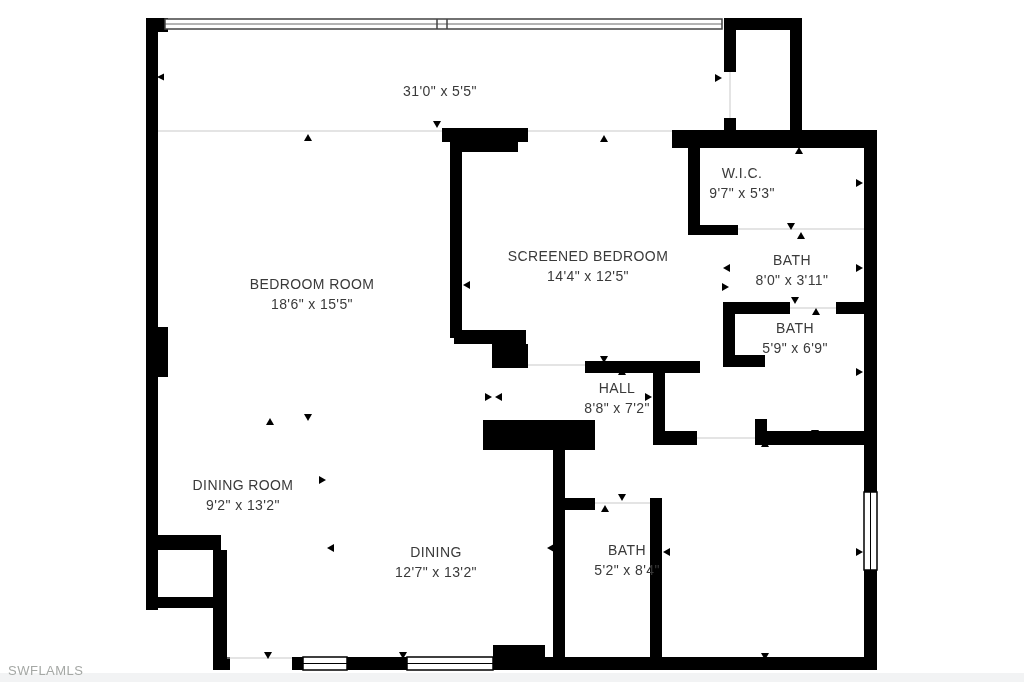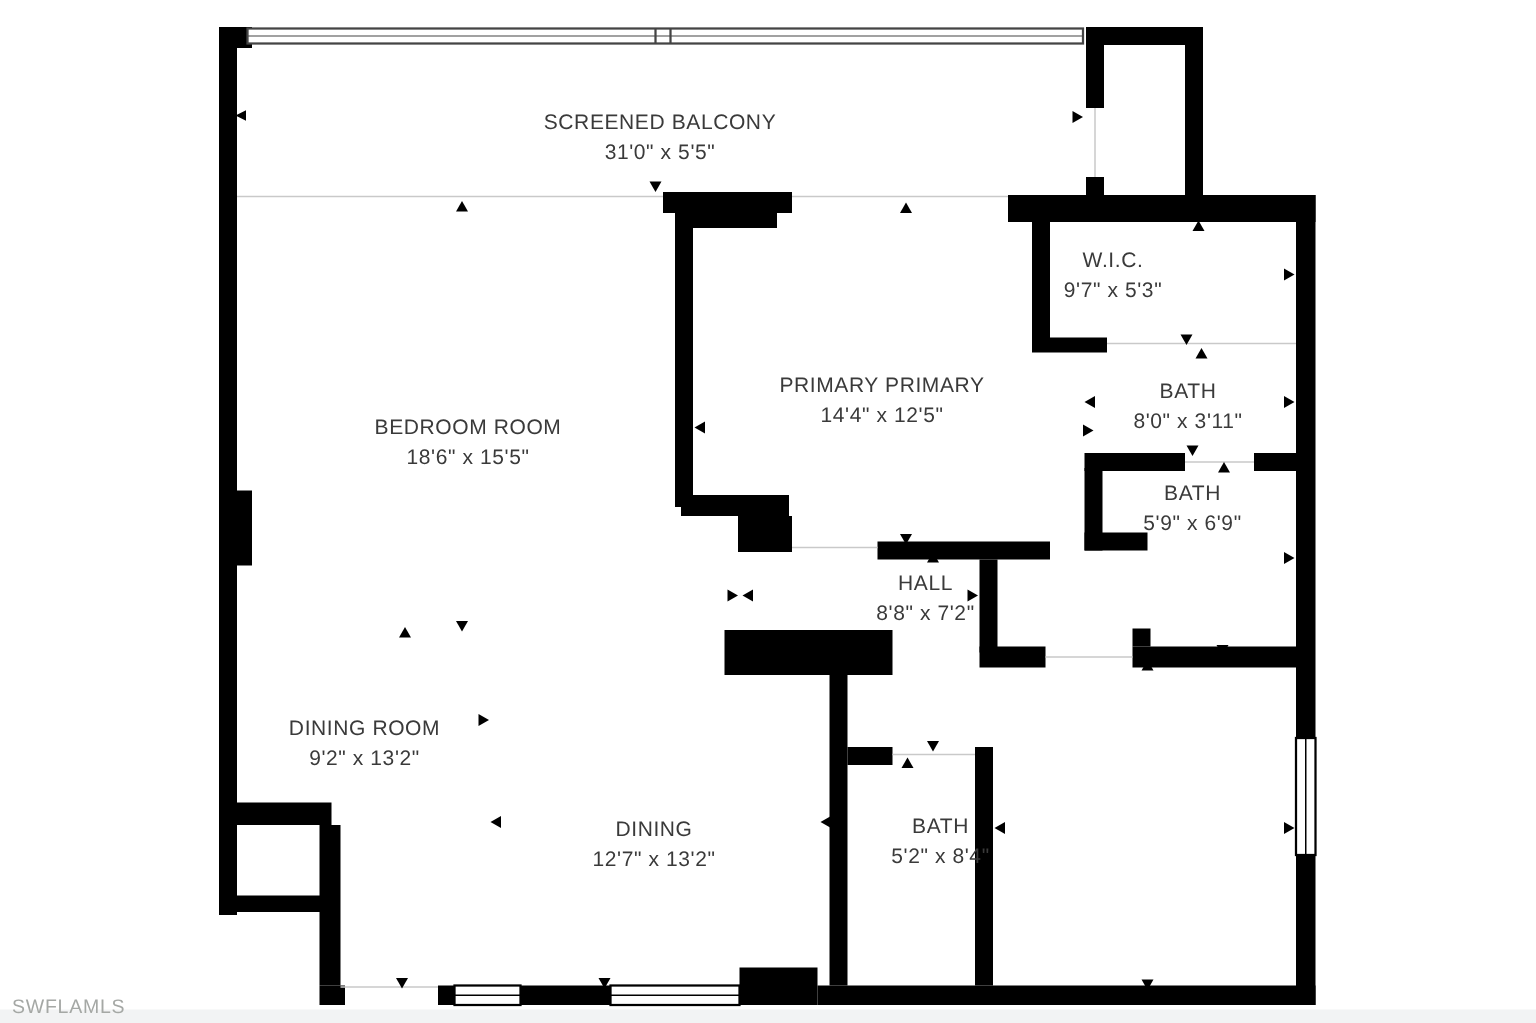--- a/index.html
+++ b/index.html
@@ -163,29 +163,28 @@
       <polygon points="304,414 312,414 308,421"></polygon>
       <polygon points="618,494 626,494 622,501"></polygon>
       <polygon points="811,430 819,430 815,437"></polygon>
       <polygon points="761,653 769,653 765,660"></polygon>
       <polygon points="264,652 272,652 268,659"></polygon>
       <polygon points="399,652 407,652 403,659"></polygon>
     </g>
   </svg>
 
   <div class="room-label" style="left:440px;top:91px">
-    <span class="room-name">SCREENED BALCONY</span>
     <span class="room-dims">31'0" x 5'5"</span>
   </div>
   <div class="room-label" style="left:312px;top:294px">
     <span class="room-name">BEDROOM ROOM</span>
     <span class="room-dims">18'6" x 15'5"</span>
   </div>
   <div class="room-label" style="left:588px;top:266px">
-    <span class="room-name">PRIMARY PRIMARY</span>
+    <span class="room-name">SCREENED BEDROOM</span>
     <span class="room-dims">14'4" x 12'5"</span>
   </div>
   <div class="room-label" style="left:742px;top:183px">
     <span class="room-name">W.I.C.</span>
     <span class="room-dims">9'7" x 5'3"</span>
   </div>
   <div class="room-label" style="left:792px;top:270px">
     <span class="room-name">BATH</span>
     <span class="room-dims">8'0" x 3'11"</span>
   </div>

